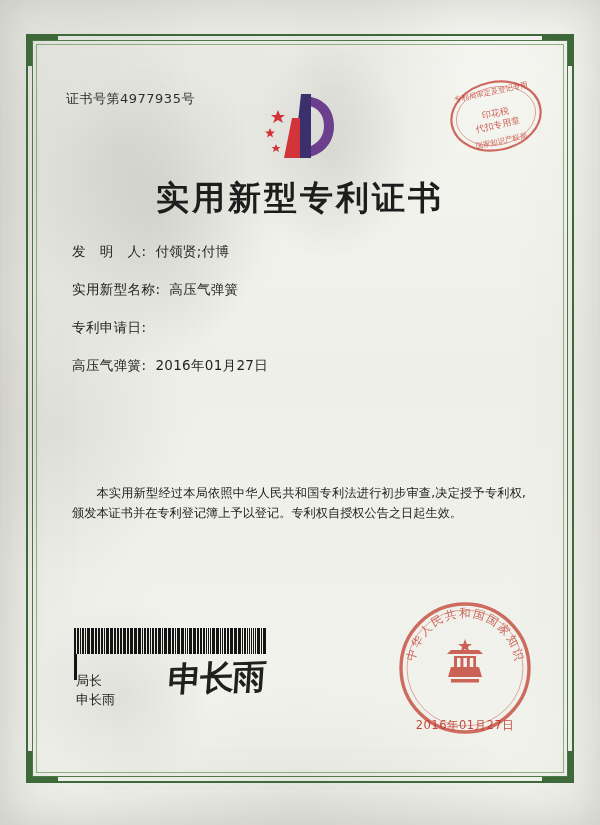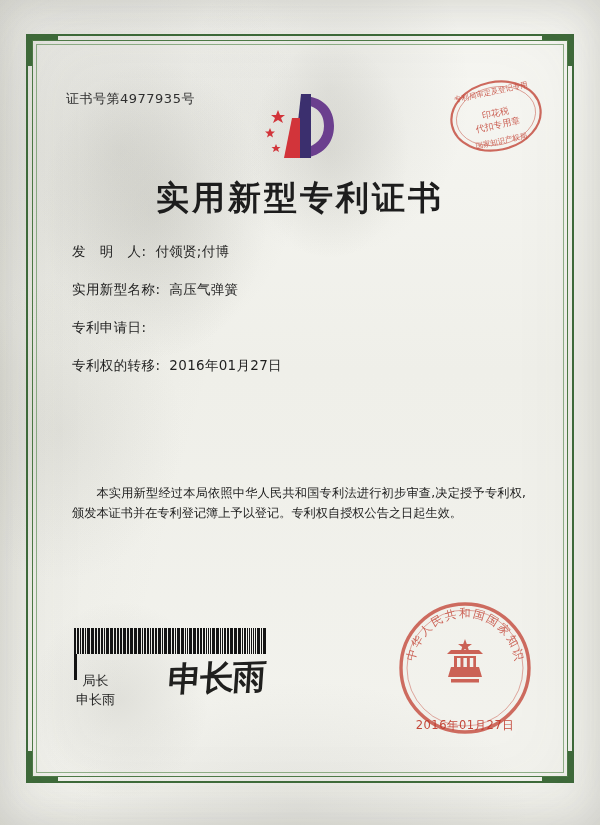--- a/index.html
+++ b/index.html
@@ -178,21 +178,20 @@
   }
 
   
   .director {
     position: absolute;
     left: 76px;
     top: 672px;
     font-size: 13px;
     line-height: 1.45;
     color: #1f1f1f;
-    text-align: center;
   }
   .signature {
     position: absolute;
     left: 168px;
     top: 655px;
     width: 125px;
     height: 52px;
     font-family: "DejaVu Serif", "Liberation Serif", serif;
     font-size: 34px;
     font-weight: bold;
@@ -302,21 +301,21 @@
       <span class="field-value">付领贤;付博</span>
     </div>
     <div class="field-row">
       <span class="field-label">实用新型名称:</span>
       <span class="field-value">高压气弹簧</span>
     </div>
     <div class="field-row">
       <span class="field-label">专利申请日:</span>
     </div>
     <div class="field-row">
-      <span class="field-label">专利权的转移:</span>
+      <span class="field-label">高压气弹簧:</span>
       <span class="field-value">2016年01月27日</span>
     </div>
   </div>
 
   <div class="body-text">
     <p>本实用新型经过本局依照中华人民共和国专利法进行初步审查,决定授予专利权,颁发本证书并在专利登记簿上予以登记。专利权自授权公告之日起生效。</p>
   </div>
 
   <div class="barcode" id="barcode"><span style="width:2px"></span><span style="width:2px"></span><span style="width:1px"></span><span style="width:2px"></span><span style="width:1px"></span><span style="width:3px"></span><span style="width:3px"></span><span style="width:2px"></span><span style="width:2px"></span><span style="width:2px"></span><span style="width:1px"></span><span style="width:3px"></span><span style="width:3px"></span><span style="width:2px"></span><span style="width:2px"></span><span style="width:2px"></span><span style="width:3px"></span><span style="width:2px"></span><span style="width:3px"></span><span style="width:3px"></span><span style="width:3px"></span><span style="width:1px"></span><span style="width:2px"></span><span style="width:2px"></span><span style="width:1px"></span><span style="width:2px"></span><span style="width:2px"></span><span style="width:3px"></span><span style="width:1px"></span><span style="width:3px"></span><span style="width:3px"></span><span style="width:2px"></span><span style="width:1px"></span><span style="width:3px"></span><span style="width:3px"></span><span style="width:1px"></span><span style="width:1px"></span><span style="width:3px"></span><span style="width:3px"></span><span style="width:2px"></span><span style="width:2px"></span><span style="width:2px"></span><span style="width:1px"></span><span style="width:1px"></span><span style="width:1px"></span><span style="width:3px"></span><span style="width:3px"></span><span style="width:1px"></span><span style="width:1px"></span><span style="width:2px"></span><span style="width:2px"></span><span style="width:3px"></span><span style="width:3px"></span><span style="width:3px"></span><span style="width:1px"></span><span style="width:2px"></span><span style="width:1px"></span><span style="width:1px"></span><span style="width:1px"></span><span style="width:1px"></span><span style="width:1px"></span><span style="width:3px"></span><span style="width:1px"></span><span style="width:3px"></span><span style="width:3px"></span></div>
 

